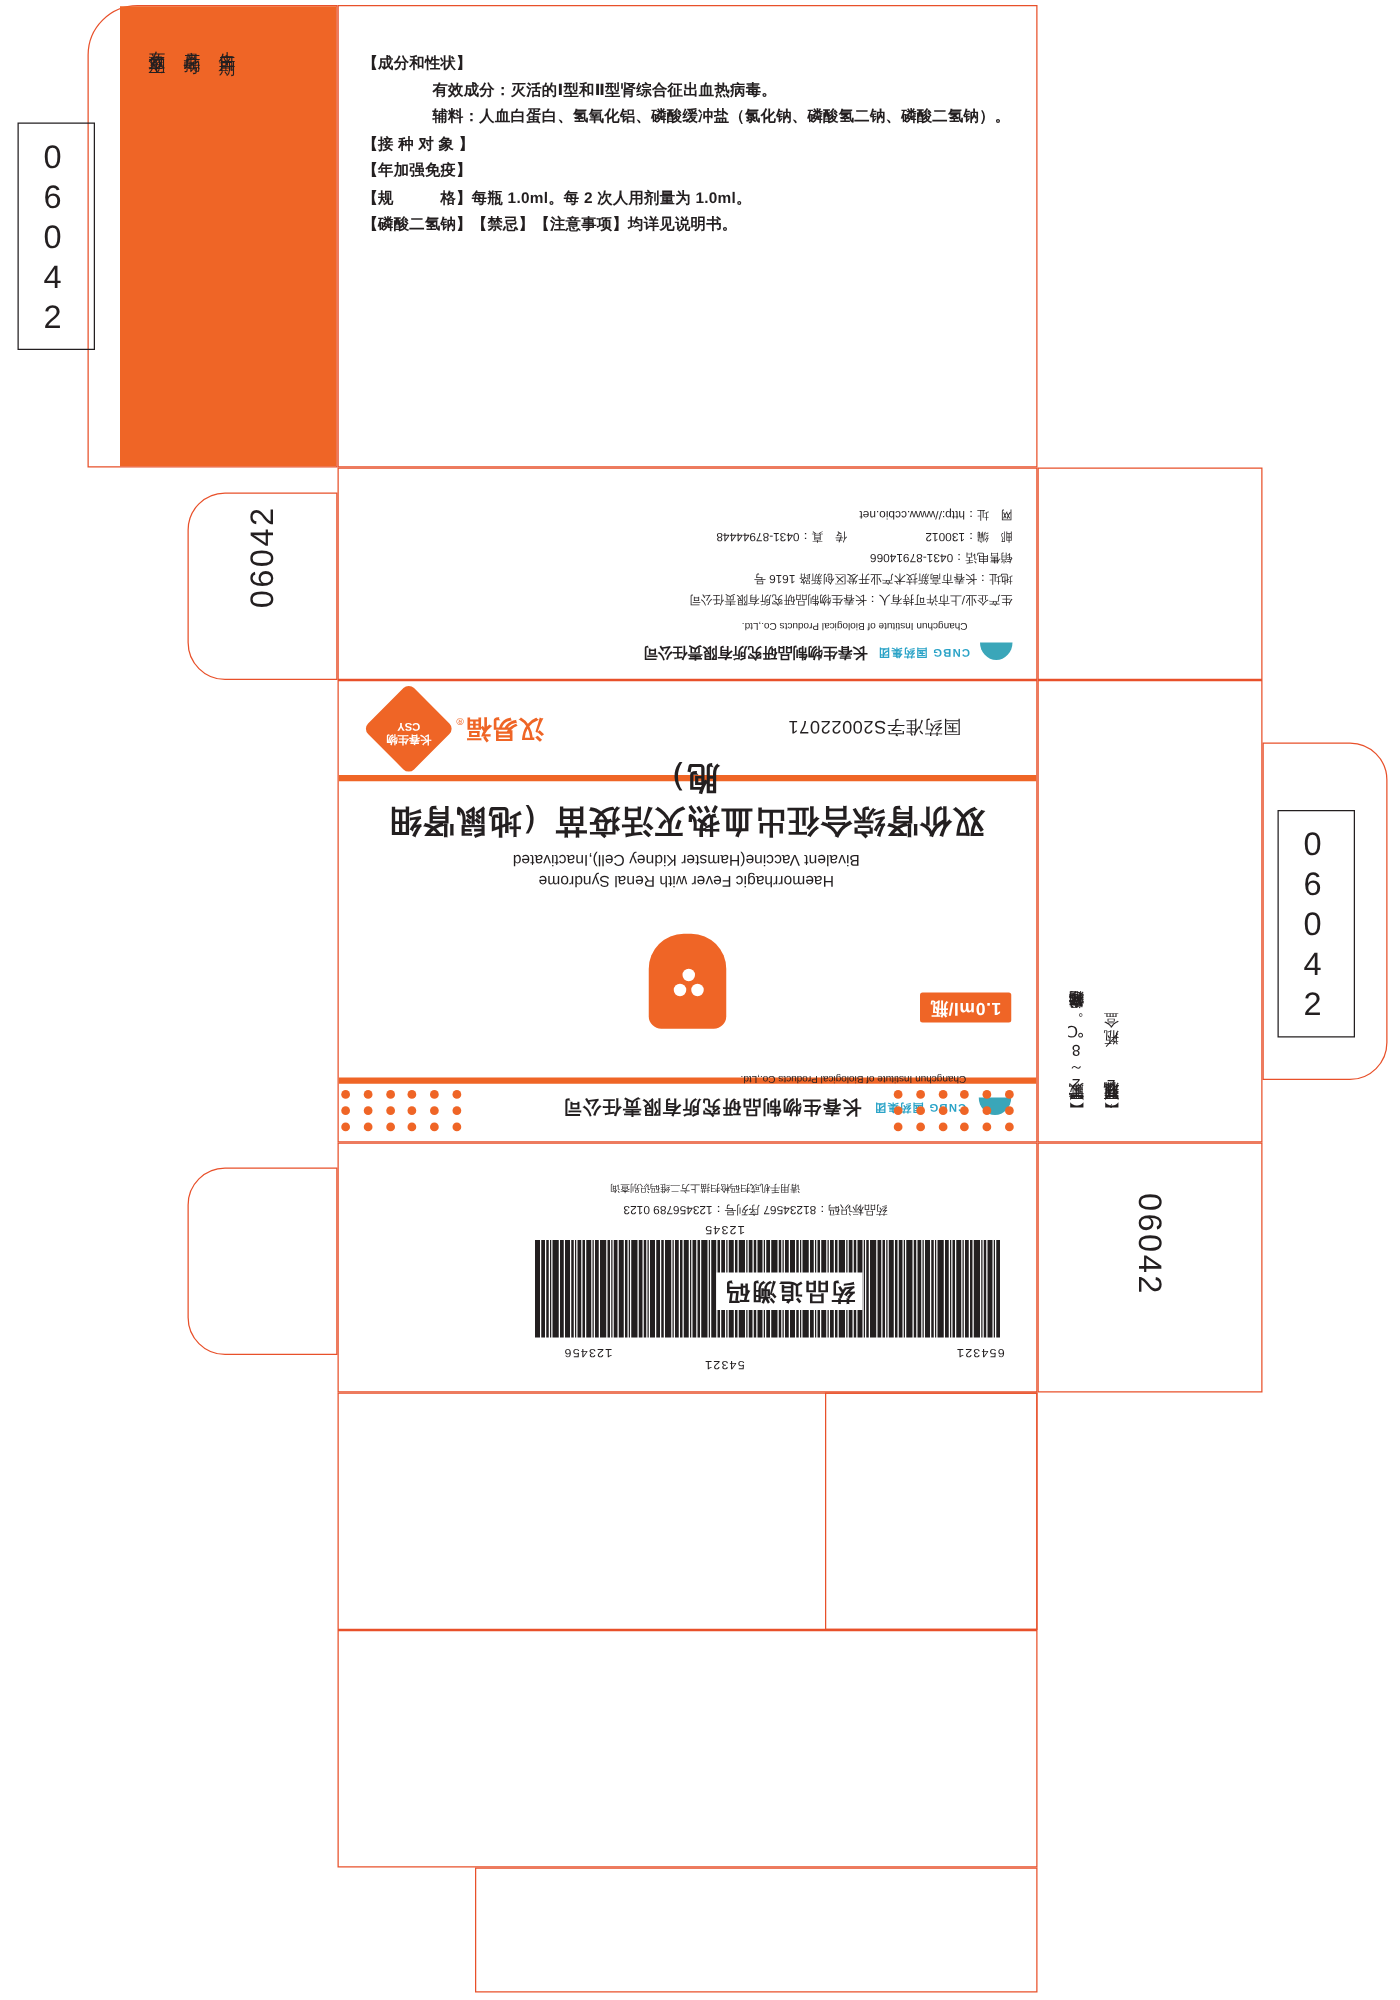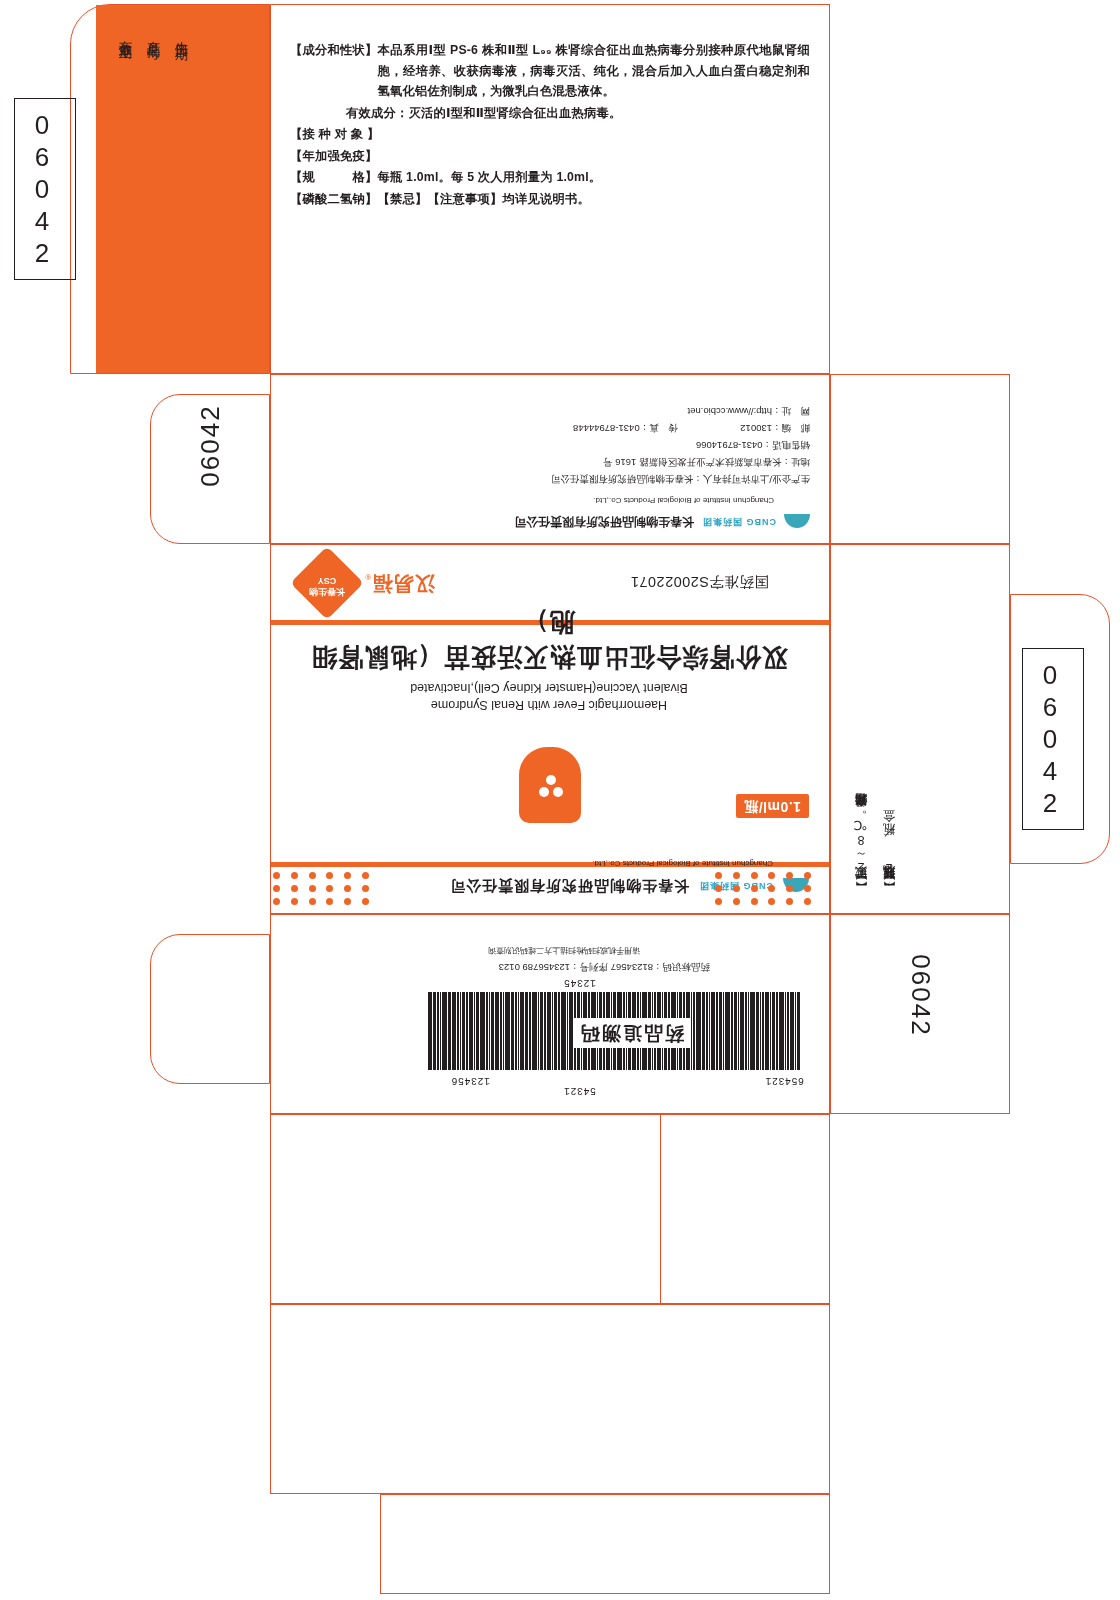--- a/index.html
+++ b/index.html
@@ -85,34 +85,36 @@
   <div class="txt vtext" style="left:172px;top:30px;font-size:13.5px;letter-spacing:2px;">生产日期：</div>
   <div class="txt vtext" style="left:144px;top:30px;font-size:13.5px;letter-spacing:2px;">产品批号：</div>
   <div class="txt vtext" style="left:116px;top:30px;font-size:13.5px;letter-spacing:2px;">有效期至：</div>
 
   <div class="batchbox" style="left:14px;top:98px;width:62px;height:182px;"></div>
   <div class="txt batchnum vtext" style="left:26px;top:110px;height:160px;">06042</div>
 
   <div class="txt info" style="left:290px;top:40px;width:520px;">
     <div class="row">
         <span class="lbl">【成分和性状】</span>
-        <span class="val">本品系用Ⅰ型 PS-6 株和Ⅱ型 L₉₉ 株肾综合征出血热病毒分别接种原代地鼠肾细胞，经培养、收获病毒液，病毒灭活、纯化，混合后加入人血白蛋白稳定剂和氢氧化铝佐剂制成，为微乳白色混悬液体。</span>
       </div>
     <div class="row ind">
         <span class="val">有效成分：灭活的Ⅰ型和Ⅱ型肾综合征出血热病毒。</span>
       </div>
+    <div class="row ind">
+        <span class="val">辅料：人血白蛋白、氢氧化铝、磷酸缓冲盐（氯化钠、磷酸氢二钠、磷酸二氢钠）。</span>
+      </div>
     <div class="row">
         <span class="lbl">【接 种 对 象 】</span>
       </div>
     <div class="row">
         <span class="lbl">【年加强免疫】</span>
       </div>
     <div class="row">
         <span class="lbl">【规　　　格】</span>
-        <span class="val">每瓶 1.0ml。每 5 次人用剂量为 1.0ml。</span>
+        <span class="val">每瓶 1.0ml。每 2 次人用剂量为 1.0ml。</span>
       </div>
     <div class="row">
         <span class="lbl">【磷酸二氢钠】【禁忌】【注意事项】</span>
         <span class="val">均详见说明书。</span>
       </div>
   </div>
 
   <div class="txt rot180" style="left:290px;top:380px;width:520px;height:150px;">
     <div style="position:absolute;left:0;top:0;width:520px;">
       <div style="display:flex;align-items:center;gap:8px;margin-bottom:7px;">

